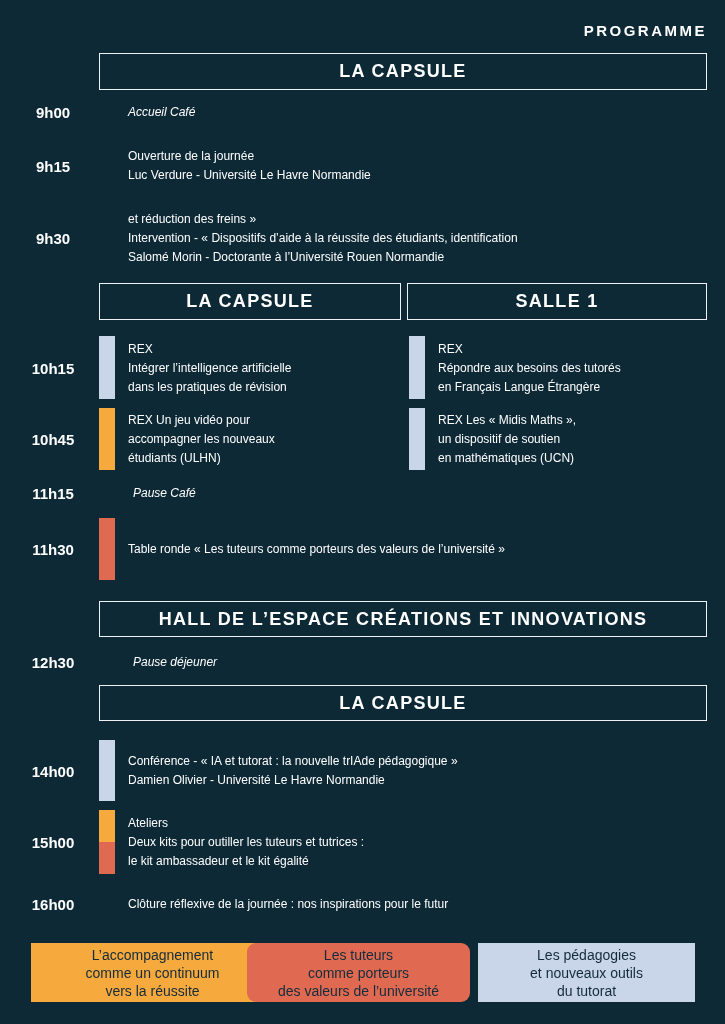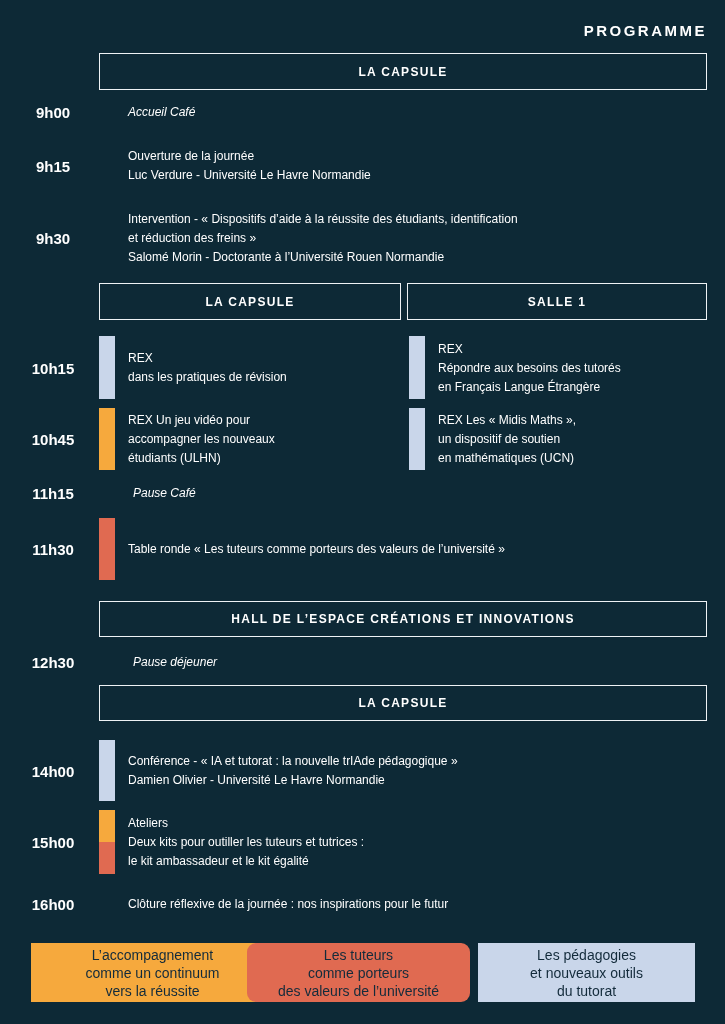--- a/index.html
+++ b/index.html
@@ -12,21 +12,21 @@
     background:var(--bg); overflow:hidden;
     font-family:"Liberation Sans", sans-serif; color:var(--white);
   }
   .page-title{
     position:absolute; top:22px; left:99px; width:608px; text-align:right;
     font-size:15px; font-weight:bold; letter-spacing:2.5px;
   }
   .hbox{
     position:absolute; border:1.5px solid var(--border);
     display:flex; align-items:center; justify-content:center;
-    font-size:12px; font-weight:bold; letter-spacing:1.3px;
+    font-size:18px; font-weight:bold; letter-spacing:1.3px;
     box-sizing:border-box;
   }
   .row{position:absolute; left:0; width:725px;}
   .time{
     position:absolute; left:22px; width:62px; top:50%; transform:translateY(-50%);
     text-align:center; font-size:15px; font-weight:bold;
   }
   .txt{
     position:absolute; top:50%; transform:translateY(-50%);
     font-size:12px; line-height:19px; white-space:nowrap;
@@ -67,38 +67,39 @@
     <div class="time">9h15</div>
     <div class="txt" style="left:128px;">
       <div>Ouverture de la journée</div>
       <div>Luc Verdure - Université Le Havre Normandie</div>
     </div>
   </div>
 
   <div class="row" style="top:208px; height:59px;">
     <div class="time">9h30</div>
     <div class="txt" style="left:128px;">
+      <div>et réduction des freins »</div>
       <div>Intervention - « Dispositifs d’aide à la réussite des étudiants, identification</div>
-      <div>et réduction des freins »</div>
       <div>Salomé Morin - Doctorante à l’Université Rouen Normandie</div>
     </div>
   </div>
 
   <div class="hbox" style="top:283px; left:99px; width:302px; height:37px;">
     <span>LA CAPSULE</span>
   </div>
   <div class="hbox" style="top:283px; left:407px; width:300px; height:37px;">
     <span>SALLE 1</span>
   </div>
 
   <div class="row" style="top:336px; height:63px;">
     <div class="time">10h15</div>
     <div class="bar blue" style="left:99px;"></div>
     <div class="txt" style="left:128px;">
       <div>REX</div>
+      <div>Intégrer l’intelligence artificielle</div>
       <div>dans les pratiques de révision</div>
     </div>
     <div class="bar blue" style="left:409px;"></div>
     <div class="txt" style="left:438px;">
       <div>REX</div>
       <div>Répondre aux besoins des tutorés</div>
       <div>en Français Langue Étrangère</div>
     </div>
   </div>
 

